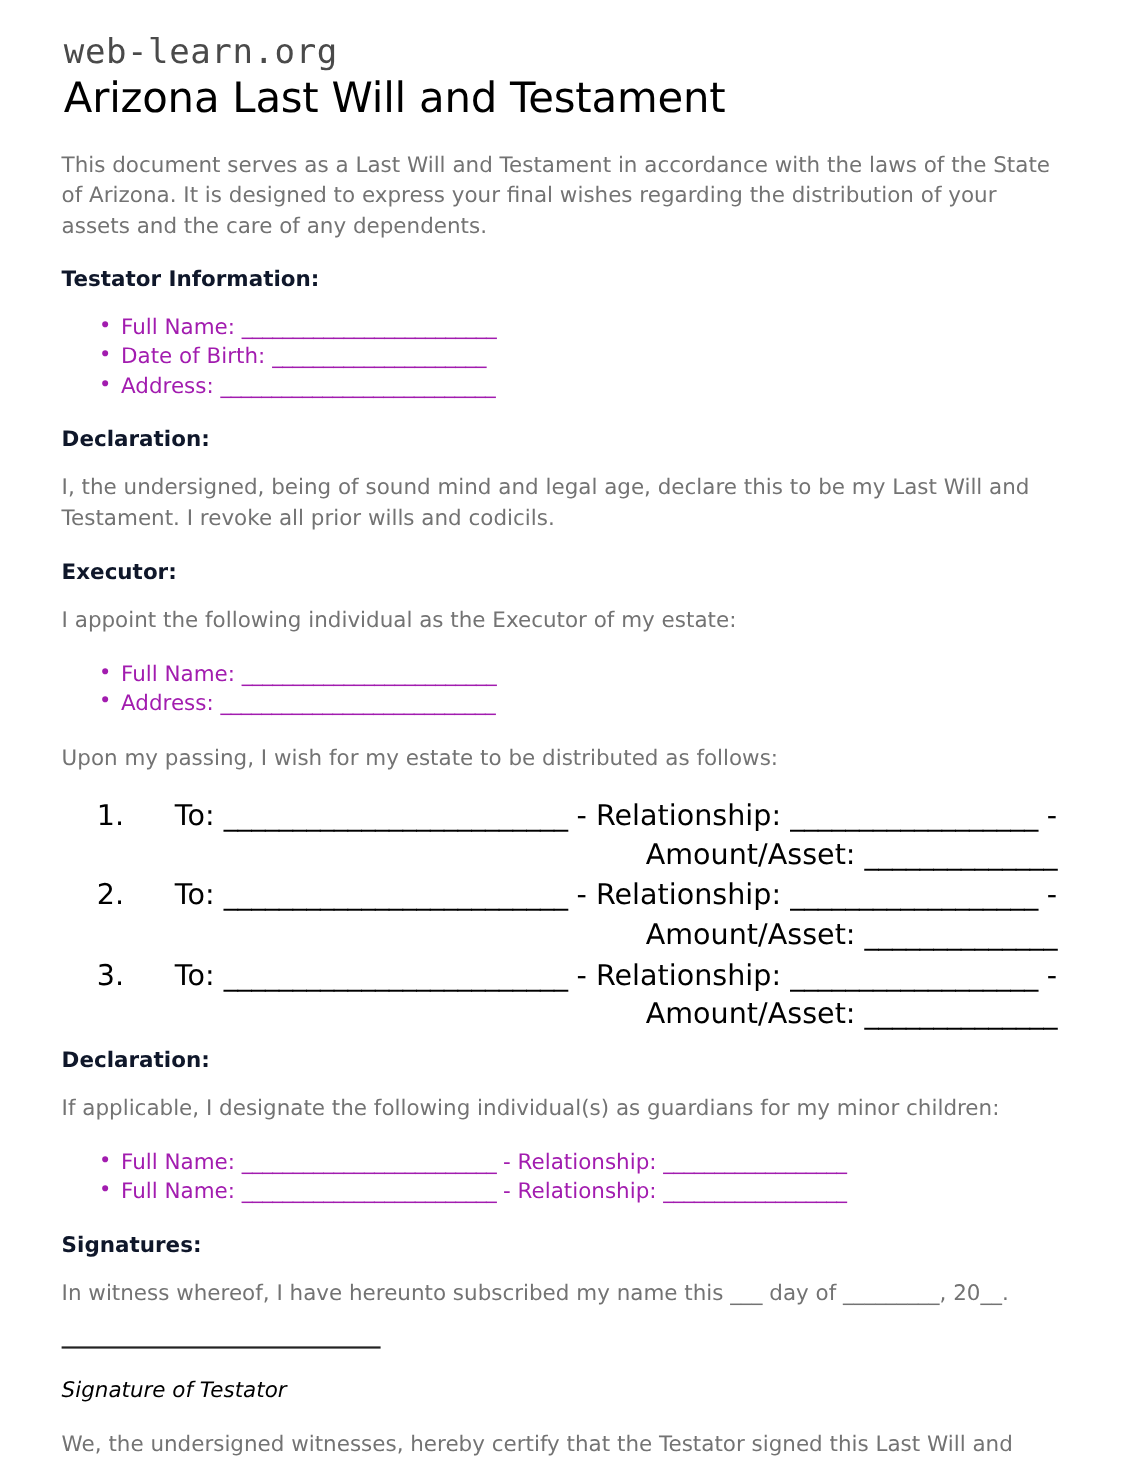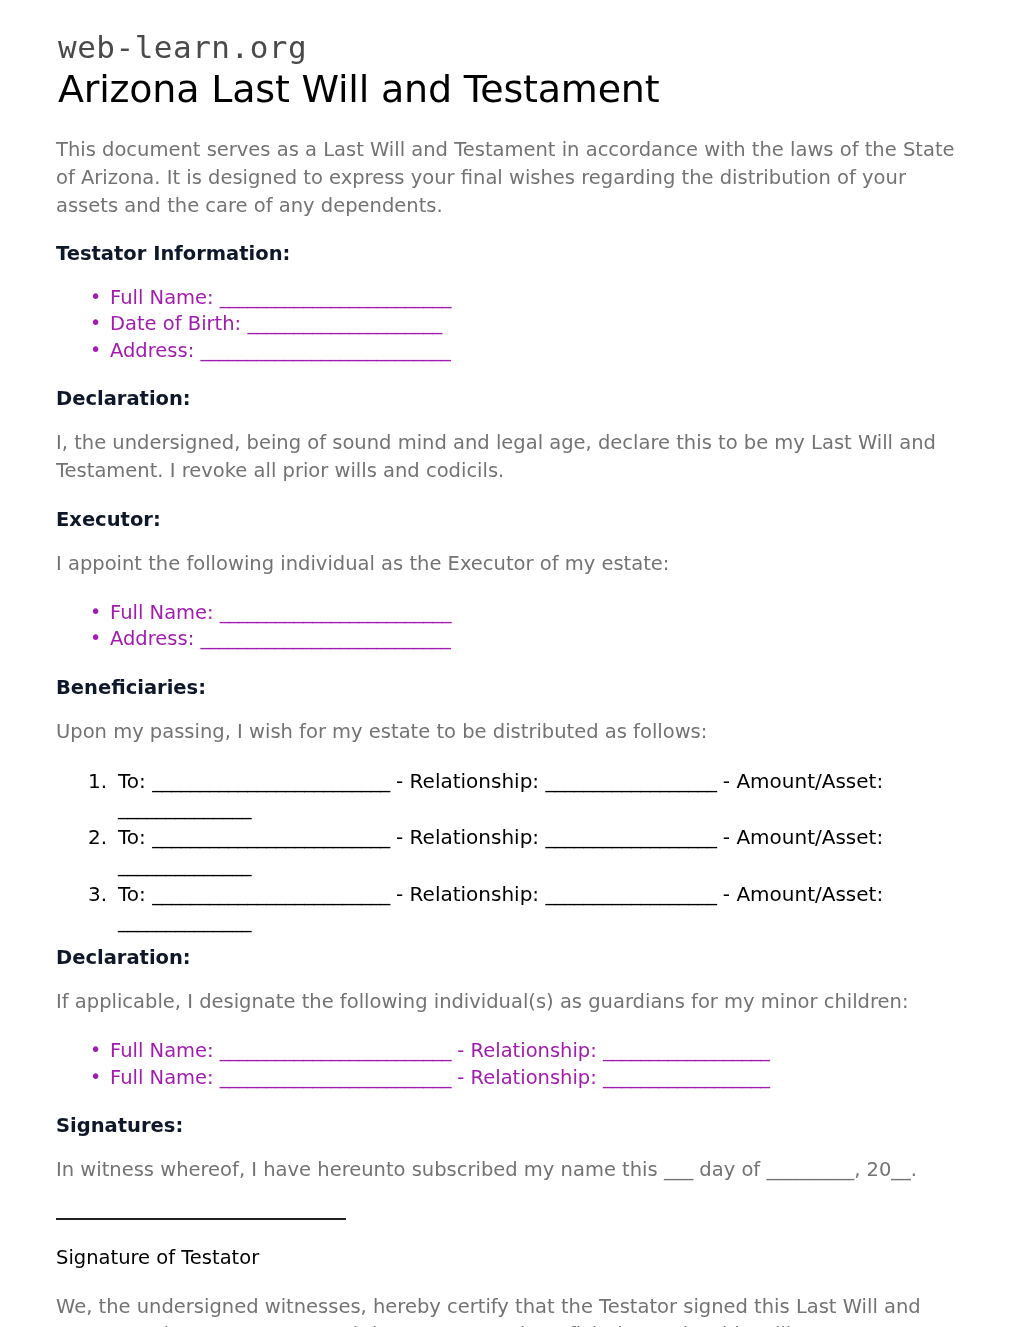--- a/index.html
+++ b/index.html
@@ -79,26 +79,27 @@
     top: -1px;
     font-size: 19px;
   }
   ol.numbered {
     list-style: none;
     margin: 0 0 10px 0;
     padding: 0 0 0 32px;
     counter-reset: benef;
   }
   ol.numbered > li {
-    font-size: 20px;
+    font-size: 26px;
     line-height: 1.36;
     position: relative;
     padding-left: 30px;
     margin-bottom: 2px;
     color: #000;
+    text-align: right;
   }
   ol.numbered > li::before {
     counter-increment: benef;
     content: counter(benef) ".";
     position: absolute;
     left: 0;
     top: 0;
   }
   .blank {
     letter-spacing: -0.5px;
@@ -107,20 +108,21 @@
     width: 290px;
     border-bottom: 2px solid #222;
     height: 0;
     margin: 34px 0 24px 0;
   }
   .sig-label {
     font-size: 19.5px;
     line-height: 1.4;
     margin: 0 0 22px 0;
     color: #000;
+    font-style: italic;
   }
   .nowrap { white-space: nowrap; }
 </style>
 </head>
 <body>
 
 <div class="page">
   <div class="content">
 
     <div class="watermark">web-learn.org</div>
@@ -139,21 +141,20 @@
     <h2 class="section">Declaration:</h2>
     <p class="para">I, the undersigned, being of sound mind and legal age, declare this to be my Last Will and Testament. I revoke all prior wills and codicils.</p>
 
     <h2 class="section">Executor:</h2>
     <p class="para">I appoint the following individual as the Executor of my estate:</p>
     <ul class="bullets">
       <li><span>Full Name:</span> <span class="blank">_________________________</span></li>
       <li><span>Address:</span> <span class="blank">___________________________</span></li>
     </ul>
 
-    <h2 class="section">Beneficiaries:</h2>
     <p class="para">Upon my passing, I wish for my estate to be distributed as follows:</p>
     <ol class="numbered">
       <li><span class="nowrap">To:</span> <span class="blank">_________________________</span> <span>- Relationship:</span> <span class="blank">__________________</span> <span>- Amount/Asset:</span> <span class="blank">______________</span></li>
       <li><span class="nowrap">To:</span> <span class="blank">_________________________</span> <span>- Relationship:</span> <span class="blank">__________________</span> <span>- Amount/Asset:</span> <span class="blank">______________</span></li>
       <li><span class="nowrap">To:</span> <span class="blank">_________________________</span> <span>- Relationship:</span> <span class="blank">__________________</span> <span>- Amount/Asset:</span> <span class="blank">______________</span></li>
     </ol>
 
     <h2 class="section sec-gap">Declaration:</h2>
     <p class="para">If applicable, I designate the following individual(s) as guardians for my minor children:</p>
     <ul class="bullets">

